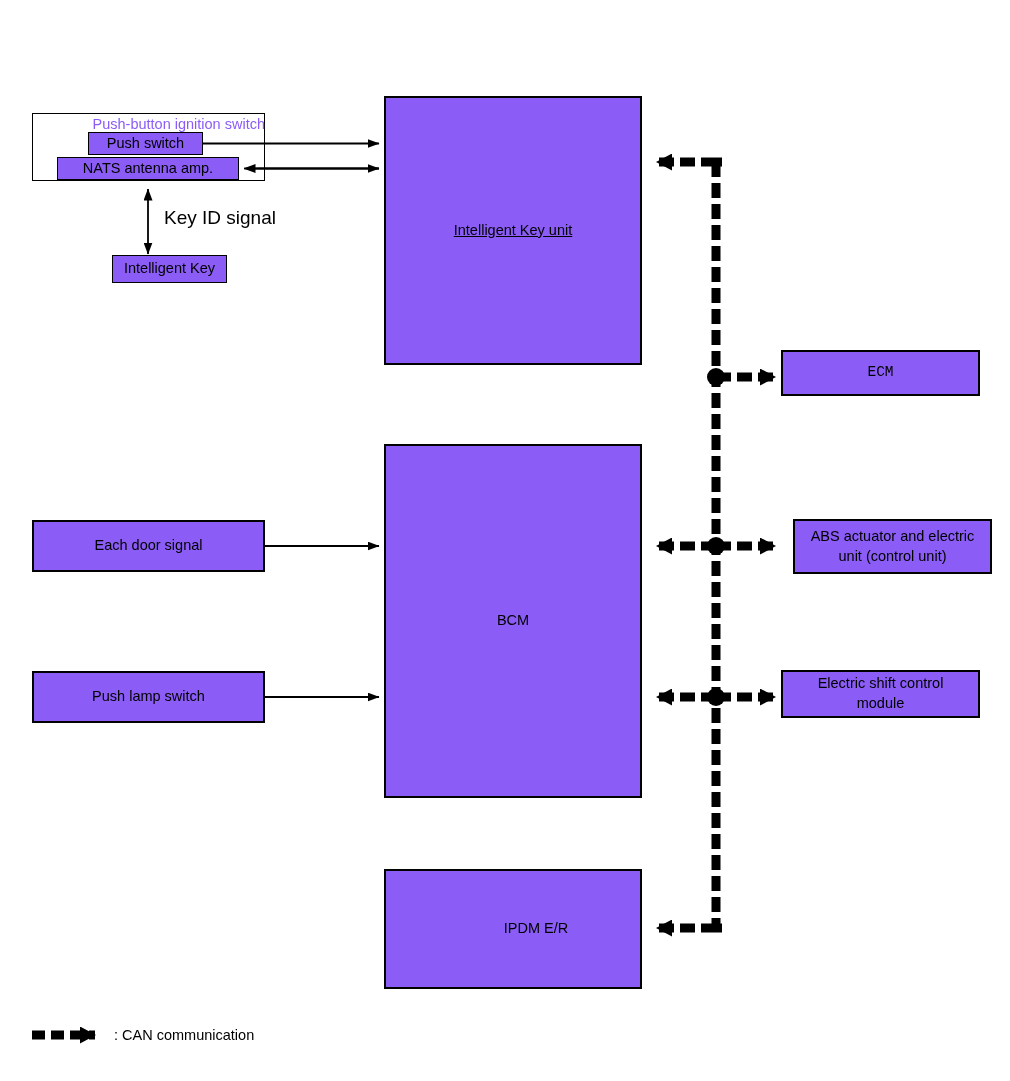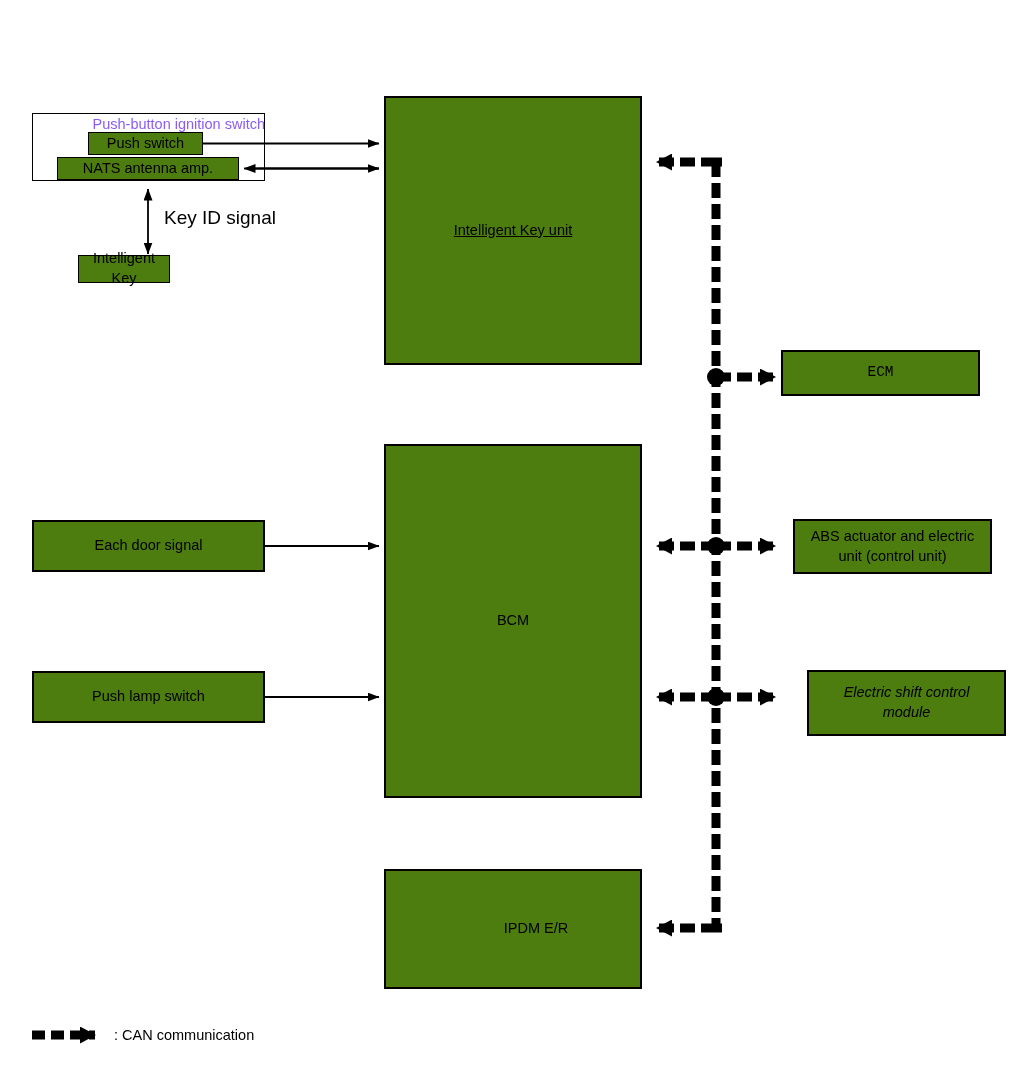--- a/index.html
+++ b/index.html
@@ -16,21 +16,21 @@
     position: relative;
     width: 1010px;
     height: 1081px;
     background: #ffffff;
     overflow: hidden;
   }
   .box {
     position: absolute;
     box-sizing: border-box;
     border: 2px solid #000000;
-    background: #4d7c0f;
+    background: #8b5cf6;
     display: flex;
     align-items: center;
     justify-content: center;
     text-align: center;
     font-size: 14.5px;
     line-height: 1.35;
     color: #000000;
   }
   .box.thin {
     border-width: 1.6px;
@@ -87,21 +87,21 @@
   <div class="box thin" style="left:88px; top:132px; width:115px; height:23px;">
     <span class="box-label">Push switch</span>
   </div>
 
   <div class="box thin" style="left:57px; top:157px; width:182px; height:23px;">
     <span class="box-label">NATS antenna amp.</span>
   </div>
 
   <div class="plain-text" style="left:164px; top:207px;">Key ID signal</div>
 
-  <div class="box thin" style="left:78px; top:255px; width:92px; height:28px;">
+  <div class="box thin" style="left:112px; top:255px; width:115px; height:28px;">
     <span class="box-label">Intelligent Key</span>
   </div>
 
   <div class="box" style="left:384px; top:96px; width:258px; height:269px;text-decoration:underline;">
     <span class="box-label">Intelligent Key unit</span>
   </div>
 
   <div class="box" style="left:32px; top:520px; width:233px; height:52px;">
     <span class="box-label">Each door signal</span>
   </div>
@@ -120,21 +120,21 @@
 
   <div class="box" style="left:781px; top:350px; width:199px; height:46px;font-family:Liberation Mono, monospace;">
     <span class="box-label">ECM</span>
   </div>
 
   <div class="box" style="left:781px; top:519px; width:199px; height:55px;margin-left:12px;">
     <span class="box-label">ABS actuator and electric
 unit (control unit)</span>
   </div>
 
-  <div class="box" style="left:807px; top:670px; width:199px; height:66px;font-style:italic;">
+  <div class="box" style="left:781px; top:670px; width:199px; height:48px;">
     <span class="box-label">Electric shift control
 module</span>
   </div>
 
   <svg class="overlay" viewBox="0 0 1010 1081">
     <defs>
       <marker id="ah-r" markerWidth="10" markerHeight="9" refX="9.5" refY="4.5" orient="auto" markerUnits="userSpaceOnUse">
         <path d="M0,0 L10,4.5 L0,9 Z" fill="#000"></path>
       </marker>
       <marker id="ah-l" markerWidth="10" markerHeight="9" refX="9.5" refY="4.5" orient="auto" markerUnits="userSpaceOnUse">

